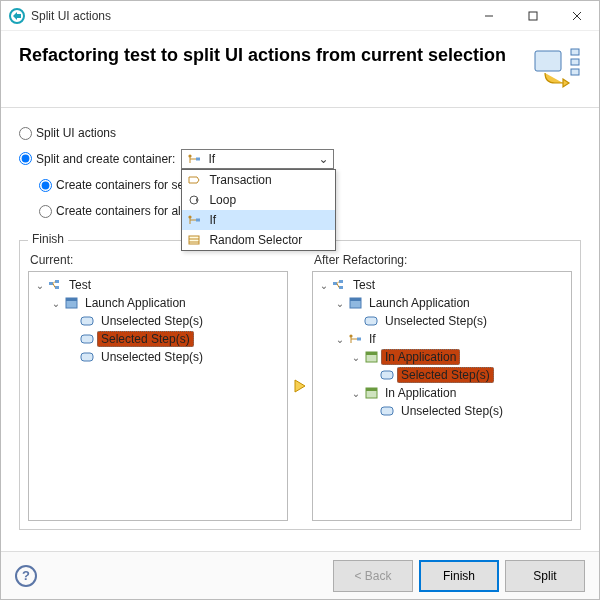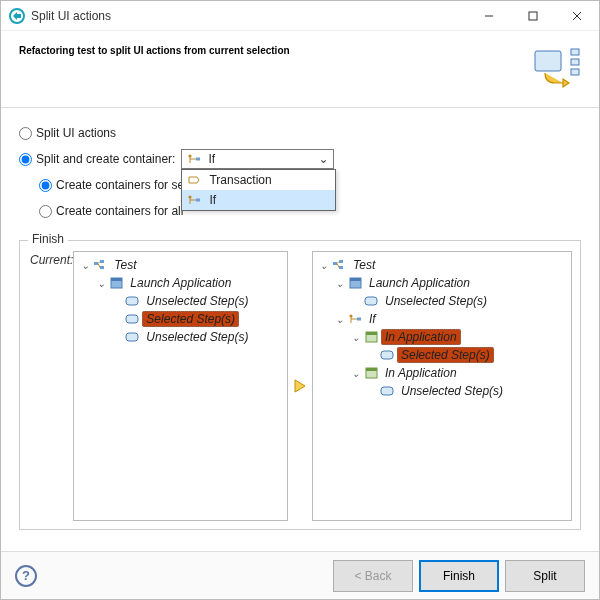--- a/index.html
+++ b/index.html
@@ -4,35 +4,35 @@
 <style>
   * { box-sizing: border-box; }
   html, body { margin:0; padding:0; font-family: "Segoe UI", Tahoma, sans-serif; font-size:12px; color:#222; background:#fff; }
   .window { width:600px; height:600px; border:1px solid #bbb; background:#fff; display:flex; flex-direction:column; position:relative; }
   .titlebar { height:30px; display:flex; align-items:center; padding:0 0 0 8px; border-bottom:1px solid #eee; }
   .titlebar .t-icon { width:16px; height:16px; margin-right:6px; }
   .titlebar .title { flex:0 0 auto; color:#333; }
   .titlebar .spacer { flex:1; }
   .titlebar .wbtn { width:44px; height:30px; display:flex; align-items:center; justify-content:center; color:#555; }
   .header { padding:14px 18px; min-height:64px; border-bottom:1px solid #ddd; display:flex; align-items:flex-start; justify-content:space-between; background:#fff; }
-  .header h1 { font-size:10px; font-weight:bold; margin:0; color:#000; }
+  .header h1 { font-size:18px; font-weight:bold; margin:0; color:#000; }
   .header .hero-icon { width:48px; height:48px; }
   .body { flex:1; padding:14px 18px 8px 18px; position:relative; }
   .radio-row { display:flex; align-items:center; height:22px; }
   .radio-row input[type=radio] { margin:0 4px 0 0; }
   .sub { margin-left:20px; }
   .combo { margin-left:6px; width:153px; height:20px; border:1px solid #7a7a7a; background:#fff; display:inline-flex; align-items:center; padding:0 2px 0 4px; position:relative; }
   .combo .combo-label { flex:1; display:flex; align-items:center; gap:4px; }
   .combo .chev { width:16px; text-align:center; color:#444; }
   .dropdown { position:absolute; top:19px; left:-1px; width:155px; background:#fff; border:1px solid #666; box-shadow:2px 2px 4px rgba(0,0,0,.15); z-index:50; }
   .dropdown .item { height:20px; display:flex; align-items:center; gap:5px; padding:0 4px; }
   .dropdown .item.sel { background:#cde7ff; }
   .group { position:relative; border:1px solid #ccc; margin-top:18px; padding:10px 8px 8px 8px; height:290px; display:flex; }
   .group > .legend { position:absolute; top:-9px; left:8px; background:#fff; padding:0 4px; color:#333; }
-  .tree-col { display:flex; flex:1; min-width:0;font-style:italic;}
+  .tree-col { display:flex; flex-direction:column; flex:1; min-width:0;}
   .tree-col .col-label { color:#333; margin:2px 0 4px 2px; }
   .tree { border:1px solid #bbb; background:#fff; flex:1; padding:4px 2px; overflow:hidden; }
   .mid-col { width:24px; display:flex; align-items:center; justify-content:center; }
   .node { display:flex; align-items:center; height:18px; white-space:nowrap; }
   .tw { width:14px; text-align:center; color:#666; font-size:10px; }
   .ic { width:16px; height:16px; display:inline-flex; align-items:center; justify-content:center; margin-right:2px; }
   .lbl { padding:0 3px; border:1px solid transparent; border-radius:2px; }
   .lbl.sel { background:#c2410c; border:1px dotted #777; }
   .indent0 { padding-left:2px; }
   .indent1 { padding-left:18px; }
@@ -93,21 +93,21 @@
   </div>
 
   <div class="body">
 
     <label class="radio-row">
       <input type="radio" name="mode" style="">
       <span>Split UI actions</span>
     </label>
 
     <div class="radio-row" style="margin-top:4px;">
-      <label style="display:flex;align-items:flex-end;">
+      <label style="display:flex;align-items:flex-start;">
         <input type="radio" name="mode" checked="" style="">
         <span>Split and create container:</span>
       </label>
       <div class="combo">
         <span class="combo-label">
           <span class="ic">
               <svg width="14" height="12">
                 <circle cx="3" cy="3" r="1.6" fill="#c08b2a"></circle>
                 <line x1="3" y1="3" x2="3" y2="10" stroke="#c08b2a"></line>
                 <line x1="3" y1="6" x2="10" y2="6" stroke="#c08b2a"></line>
@@ -120,30 +120,49 @@
 
         <div class="dropdown">
           <div class="item">
             <span class="ic">
                 <svg width="14" height="12">
                   <path d="M2 3h8l2 3-2 3H2z" fill="none" stroke="#c08b2a"></path>
                 </svg>
               </span>
             <span>Transaction</span>
           </div>
+          <div class="item">
+            <span class="ic">
+                <svg width="14" height="12">
+                  <circle cx="7" cy="6" r="4" fill="none" stroke="#555"></circle>
+                  <path d="M11 6l-2-2v4z" fill="#555"></path>
+                </svg>
+              </span>
+            <span>Loop</span>
+          </div>
           <div class="item sel">
             <span class="ic">
                 <svg width="14" height="12">
                   <circle cx="3" cy="3" r="1.6" fill="#c08b2a"></circle>
                   <line x1="3" y1="3" x2="3" y2="10" stroke="#c08b2a"></line>
                   <line x1="3" y1="6" x2="10" y2="6" stroke="#c08b2a"></line>
                   <rect x="9" y="4.5" width="4" height="3" fill="#6aa0d8"></rect>
                 </svg>
               </span>
             <span>If</span>
+          </div>
+          <div class="item">
+            <span class="ic">
+                <svg width="14" height="12">
+                  <rect x="2" y="2" width="10" height="8" fill="#fffbe0" stroke="#c08b2a"></rect>
+                  <line x1="2" y1="5" x2="12" y2="5" stroke="#c08b2a"></line>
+                  <line x1="2" y1="8" x2="12" y2="8" stroke="#c08b2a"></line>
+                </svg>
+              </span>
+            <span>Random Selector</span>
           </div>
         </div>
       </div>
     </div>
 
     <label class="radio-row sub" style="margin-top:4px;">
       <input type="radio" name="scope" checked="" style="">
       <span>Create containers for sel</span>
     </label>
     <label class="radio-row sub" style="margin-top:4px;">
@@ -212,20 +231,21 @@
 
       <div class="mid-col">
         <span>
           <svg width="14" height="16">
               <path d="M2 2 L12 8 L2 14 Z" fill="#f7cf52" stroke="#c48f00"></path>
             </svg>
         </span>
       </div>
 
       <div class="tree-col">
+        <div class="col-label">After Refactoring:</div>
         <div class="tree">
           <div class="node indent0">
             <span class="tw">⌄</span>
             <span class="ic">
                 <svg width="14" height="14">
                   <rect x="1" y="4" width="4" height="3" fill="#6aa0d8"></rect>
                   <rect x="7" y="2" width="4" height="3" fill="#6aa0d8"></rect>
                   <rect x="7" y="8" width="4" height="3" fill="#6aa0d8"></rect>
                   <line x1="5" y1="5.5" x2="7" y2="3.5" stroke="#c08b2a"></line>
                   <line x1="5" y1="5.5" x2="7" y2="9.5" stroke="#c08b2a"></line>

